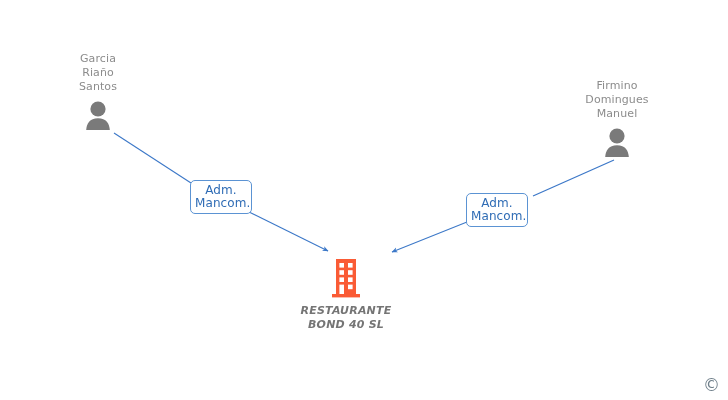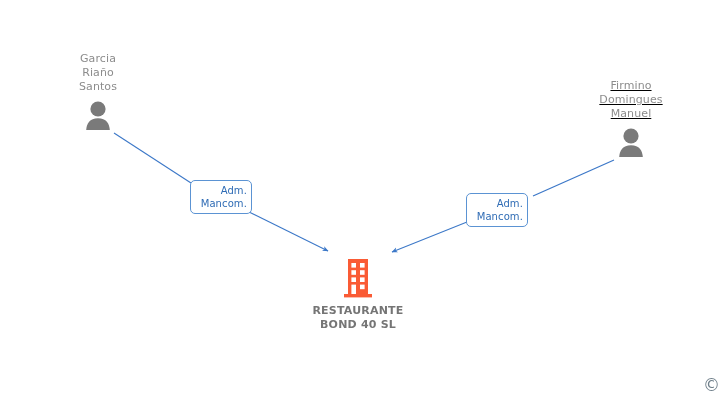--- a/index.html
+++ b/index.html
@@ -67,23 +67,23 @@
   }
 
   
   .rel-label {
     position: absolute;
     box-sizing: border-box;
     background: #ffffff;
     border: 1.4px solid #5b93d3;
     border-radius: 5px;
     color: #2f6cb5;
-    font-size: 10px;
+    font-size: 12px;
     line-height: 13px;
-    text-align: right;
+    text-align: center;
     padding: 3px 4px 4px 4px;
     white-space: pre-line;
     letter-spacing: 0.1px;
   }
 
   
   .watermark {
     position: absolute;
     right: 8px;
     bottom: 6px;
@@ -135,31 +135,31 @@
   <div class="person-node" style="left:23px; top:52px;">
     <div class="person-name">Garcia
 Riaño
 Santos</div>
     <svg class="person-icon" width="32" height="30" viewBox="0 0 32 30" xmlns="http://www.w3.org/2000/svg">
       <circle cx="16" cy="9" r="7.6" fill="#7a7a7a"></circle>
       <path d="M16 18.2 C 7.6 18.2 4.6 23.6 4.2 30 L 27.8 30 C 27.4 23.6 24.4 18.2 16 18.2 Z" fill="#7a7a7a"></path>
     </svg>
   </div>
 
-  <div class="person-node" style="left:556px; top:79px;text-decoration:underline;">
+  <div class="person-node" style="left:542px; top:79px;">
     <div class="person-name">Firmino
 Domingues
 Manuel</div>
     <svg class="person-icon" width="32" height="30" viewBox="0 0 32 30" xmlns="http://www.w3.org/2000/svg">
       <circle cx="16" cy="9" r="7.6" fill="#7a7a7a"></circle>
       <path d="M16 18.2 C 7.6 18.2 4.6 23.6 4.2 30 L 27.8 30 C 27.4 23.6 24.4 18.2 16 18.2 Z" fill="#7a7a7a"></path>
     </svg>
   </div>
 
-  <div class="company-node" style="left:268px; top:258px;">
+  <div class="company-node" style="left:256px; top:258px;font-style:italic;">
     <svg class="company-icon" width="30" height="40" viewBox="0 0 30 40" xmlns="http://www.w3.org/2000/svg">
       <rect x="5" y="1" width="20" height="35" fill="#fa5b35"></rect>
       <rect x="1" y="36" width="28" height="3.4" fill="#fa5b35"></rect>
       <rect x="8.4" y="5" width="4.6" height="4.6" fill="#ffffff"></rect>
       <rect x="17" y="5" width="4.6" height="4.6" fill="#ffffff"></rect>
       <rect x="8.4" y="12.2" width="4.6" height="4.6" fill="#ffffff"></rect>
       <rect x="17" y="12.2" width="4.6" height="4.6" fill="#ffffff"></rect>
       <rect x="8.4" y="19.4" width="4.6" height="4.6" fill="#ffffff"></rect>
       <rect x="17" y="19.4" width="4.6" height="4.6" fill="#ffffff"></rect>
       <rect x="8.4" y="26.6" width="4.6" height="9.4" fill="#ffffff"></rect>

